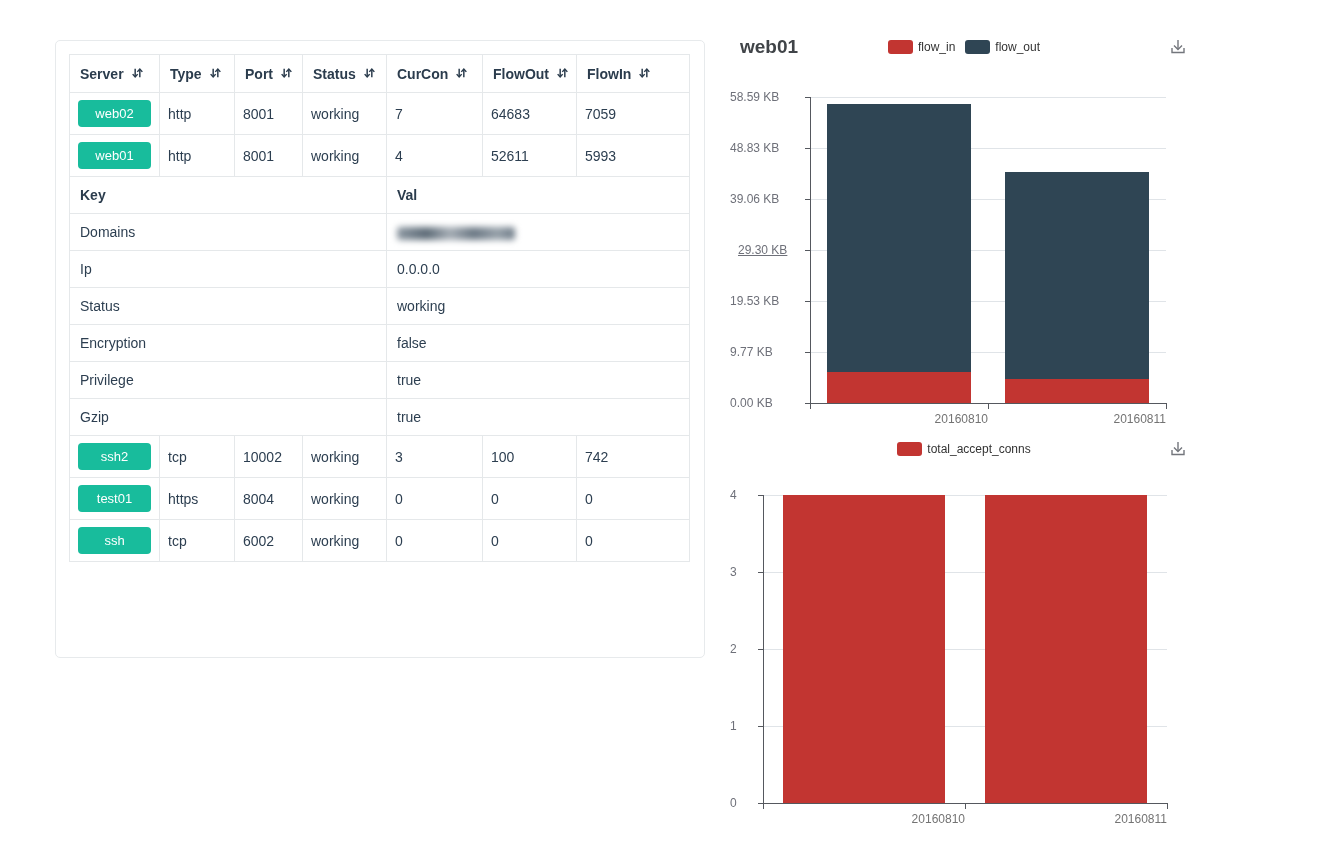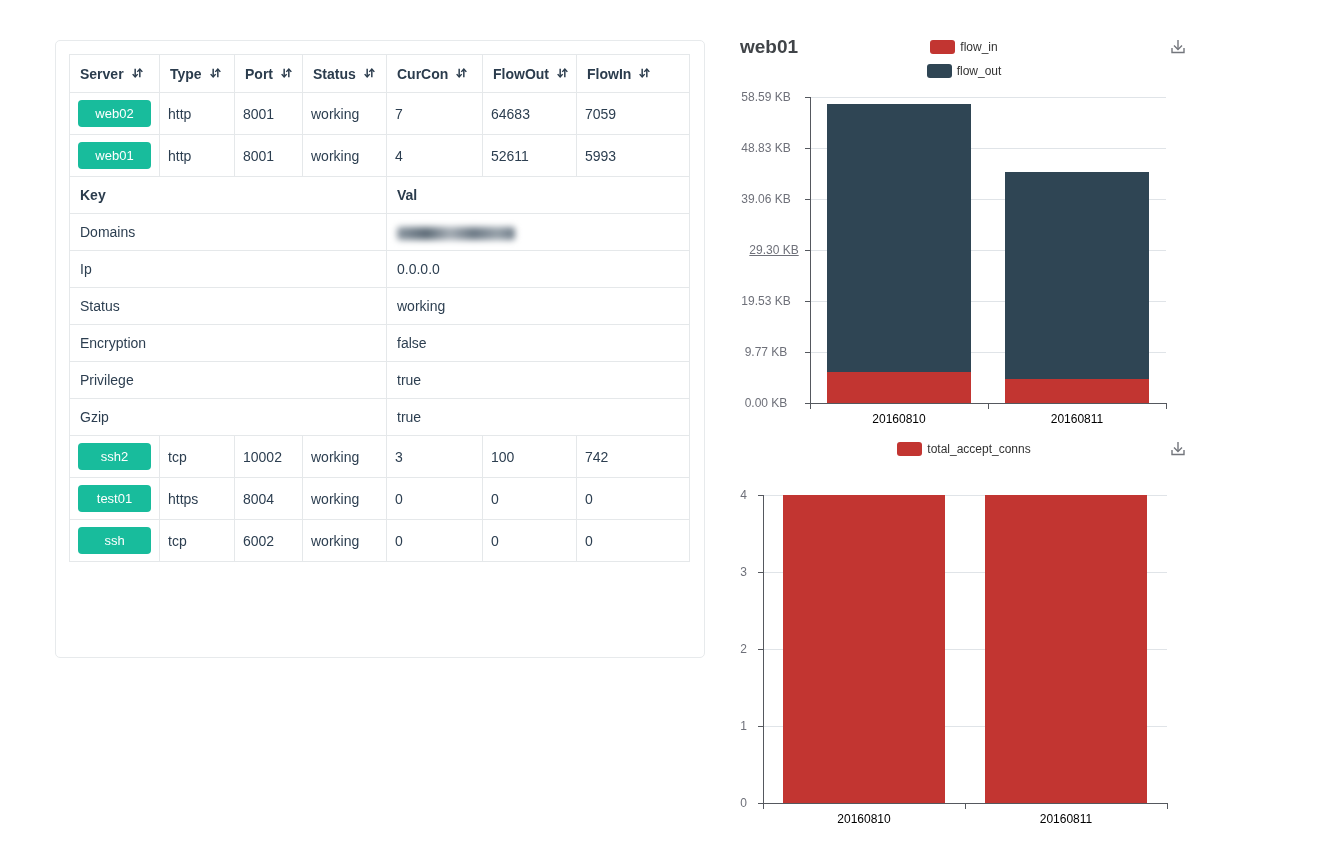--- a/index.html
+++ b/index.html
@@ -25,31 +25,31 @@
     vertical-align: middle; filter: blur(3px);
     background: linear-gradient(90deg,#8e99a3 0%,#5d6b77 25%,#a5adb5 45%,#6b7884 65%,#97a1aa 85%,#707d89 100%); }
 
   
   .chart { position: absolute; width: 480px; height: 400px; }
   #chart1 { left: 730px; top: 30px; }
   #chart2 { left: 730px; top: 432px; }
   .chart-title { position: absolute; left: 10px; top: 6px; font-size: 19px;
     font-weight: bold; color: #404448; }
   .legend { position: absolute; left: 0; right: 12px; top: 10px; display: flex;
-    justify-content: center; align-items: center; gap: 10px; flex-direction: column; }
+    justify-content: center; align-items: center; gap: 10px; }
   .legend-item { display: flex; align-items: center; gap: 5px; cursor: pointer; }
   .legend-swatch { width: 25px; height: 14px; border-radius: 3px; }
   .legend-label { font-size: 12px; color: #333; }
   .dl-btn { position: absolute; right: 20px; top: 6px; width: 24px; height: 24px;
     background: none; border: none; cursor: pointer; padding: 0; }
   .grid-line { position: absolute; height: 1px; background: #e0e4e8; }
   .axis-line { position: absolute; background: #55585e; z-index: 3; }
   .tick { position: absolute; background: #55585e; z-index: 3; }
-  .ylab { position: absolute; font-size: 12px; color: #6e7079; text-align: center; }
-  .xlab { position: absolute; font-size: 12px; color: #000000; text-align: center; }
+  .ylab { position: absolute; font-size: 12px; color: #6e7079; text-align: left; }
+  .xlab { position: absolute; font-size: 12px; color: #737373; text-align: right; }
   .bar-seg { position: absolute; z-index: 2; }
 </style>
 </head>
 <body>
 
 <div class="card">
   <table>
     <colgroup>
         <col style="width: 90px;">
         <col style="width: 75px;">

